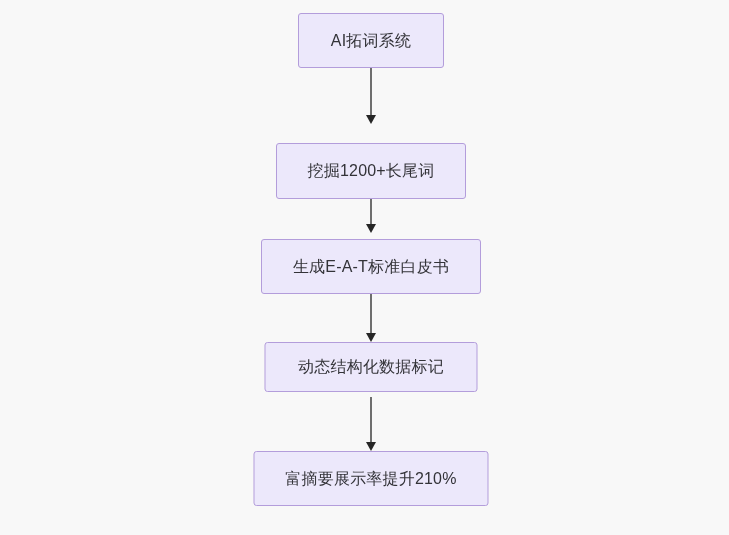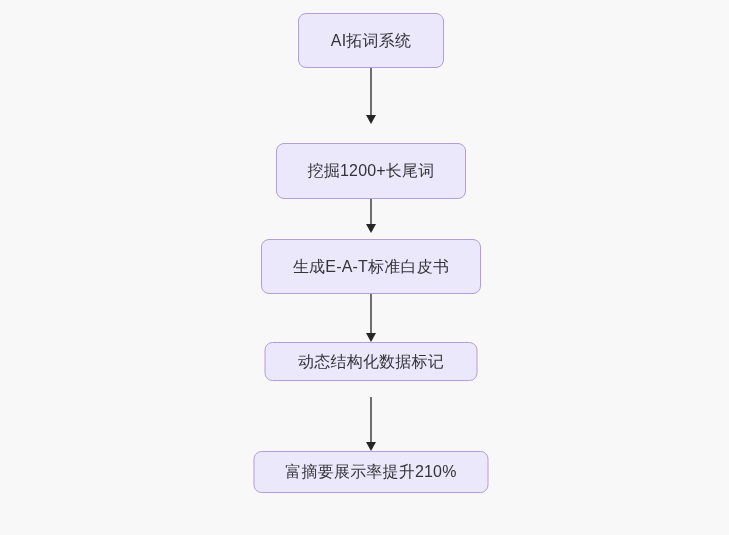--- a/index.html
+++ b/index.html
@@ -16,21 +16,21 @@
   #flowchart {
     position: relative;
     width: 729px;
     height: 535px;
   }
   .node {
     position: absolute;
     box-sizing: border-box;
     background: #ece8fb;
     border: 1.4px solid #b39ddb;
-    border-radius: 8px;
+    border-radius: 3px;
     display: flex;
     align-items: center;
     justify-content: center;
     transform: translateX(-50%);
   }
   .node-label {
     font-size: 16px;
     color: #333338;
     line-height: 1.2;
     letter-spacing: 0.2px;
@@ -90,21 +90,21 @@
   </div>
 
   <div class="node" style="left:371px; top:124px; width:190px; height:56px;margin-top:19px;">
     <span class="node-label">挖掘1200+长尾词</span>
   </div>
 
   <div class="node" style="left:371px; top:239px; width:220px; height:55px;">
     <span class="node-label">生成E-A-T标准白皮书</span>
   </div>
 
-  <div class="node" style="left:371px; top:342px; width:213px; height:39px;">
+  <div class="node" style="left:371px; top:342px; width:213px; height:50px;">
     <span class="node-label">动态结构化数据标记</span>
   </div>
 
-  <div class="node" style="left:371px; top:451px; width:235px; height:42px;">
+  <div class="node" style="left:371px; top:451px; width:235px; height:55px;">
     <span class="node-label">富摘要展示率提升210%</span>
   </div>
 
 </div>
 
 </body></html>

